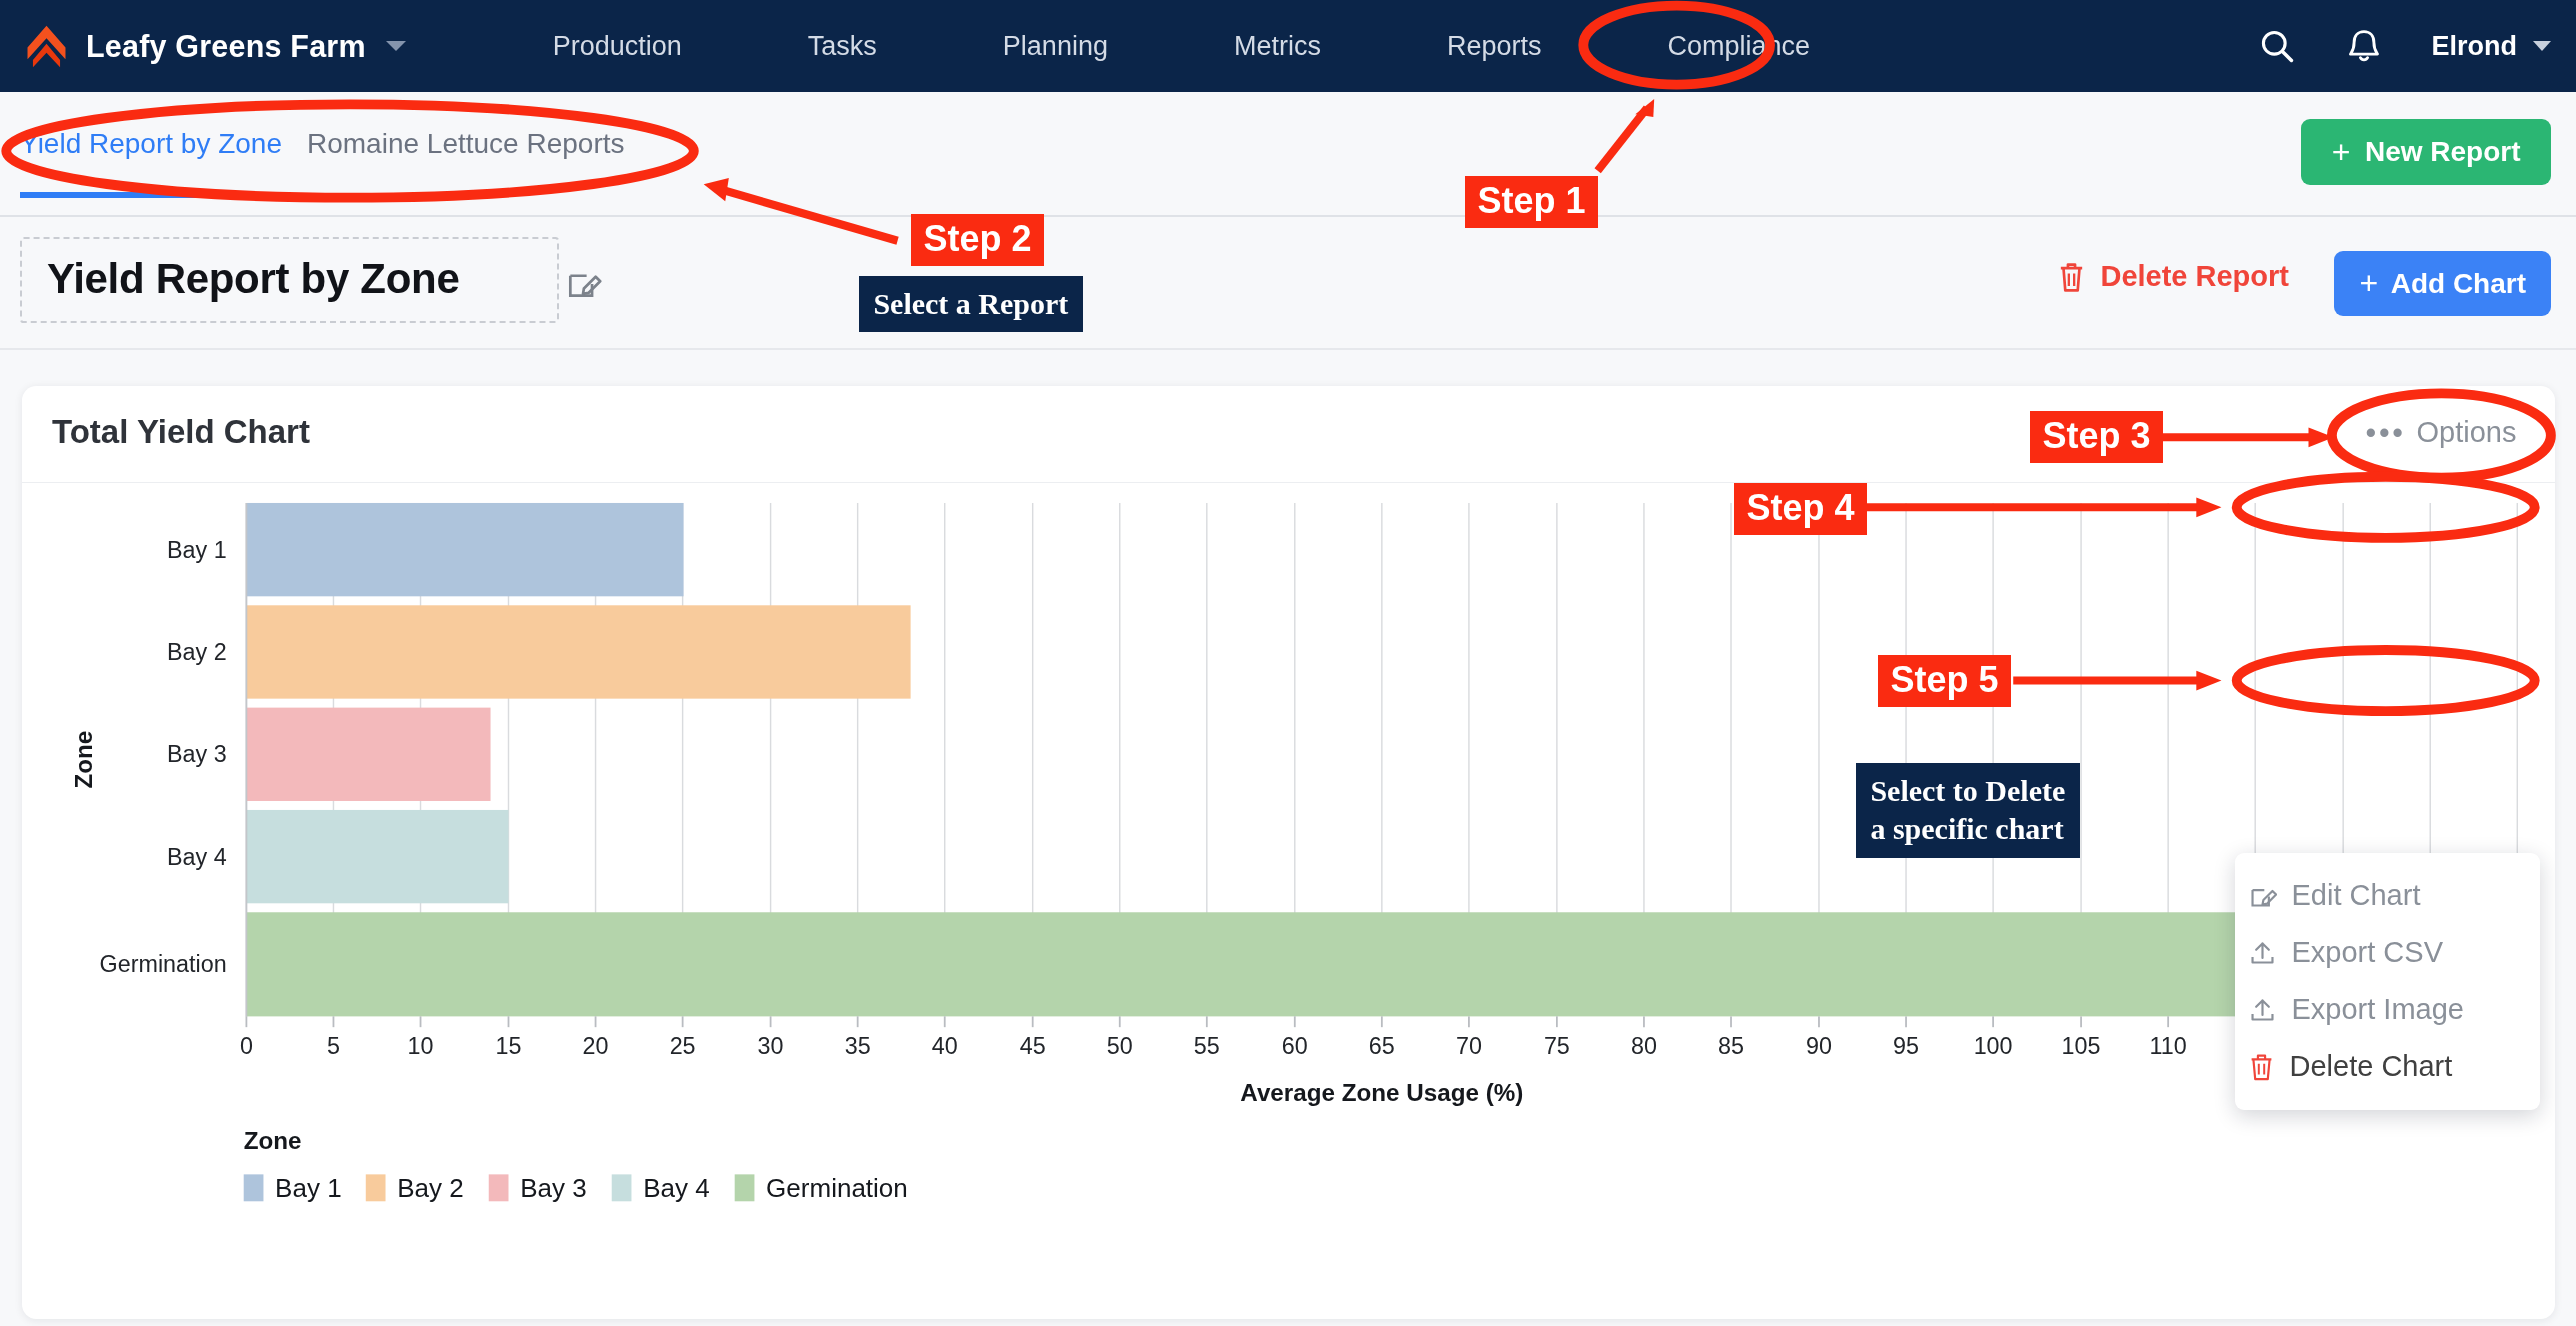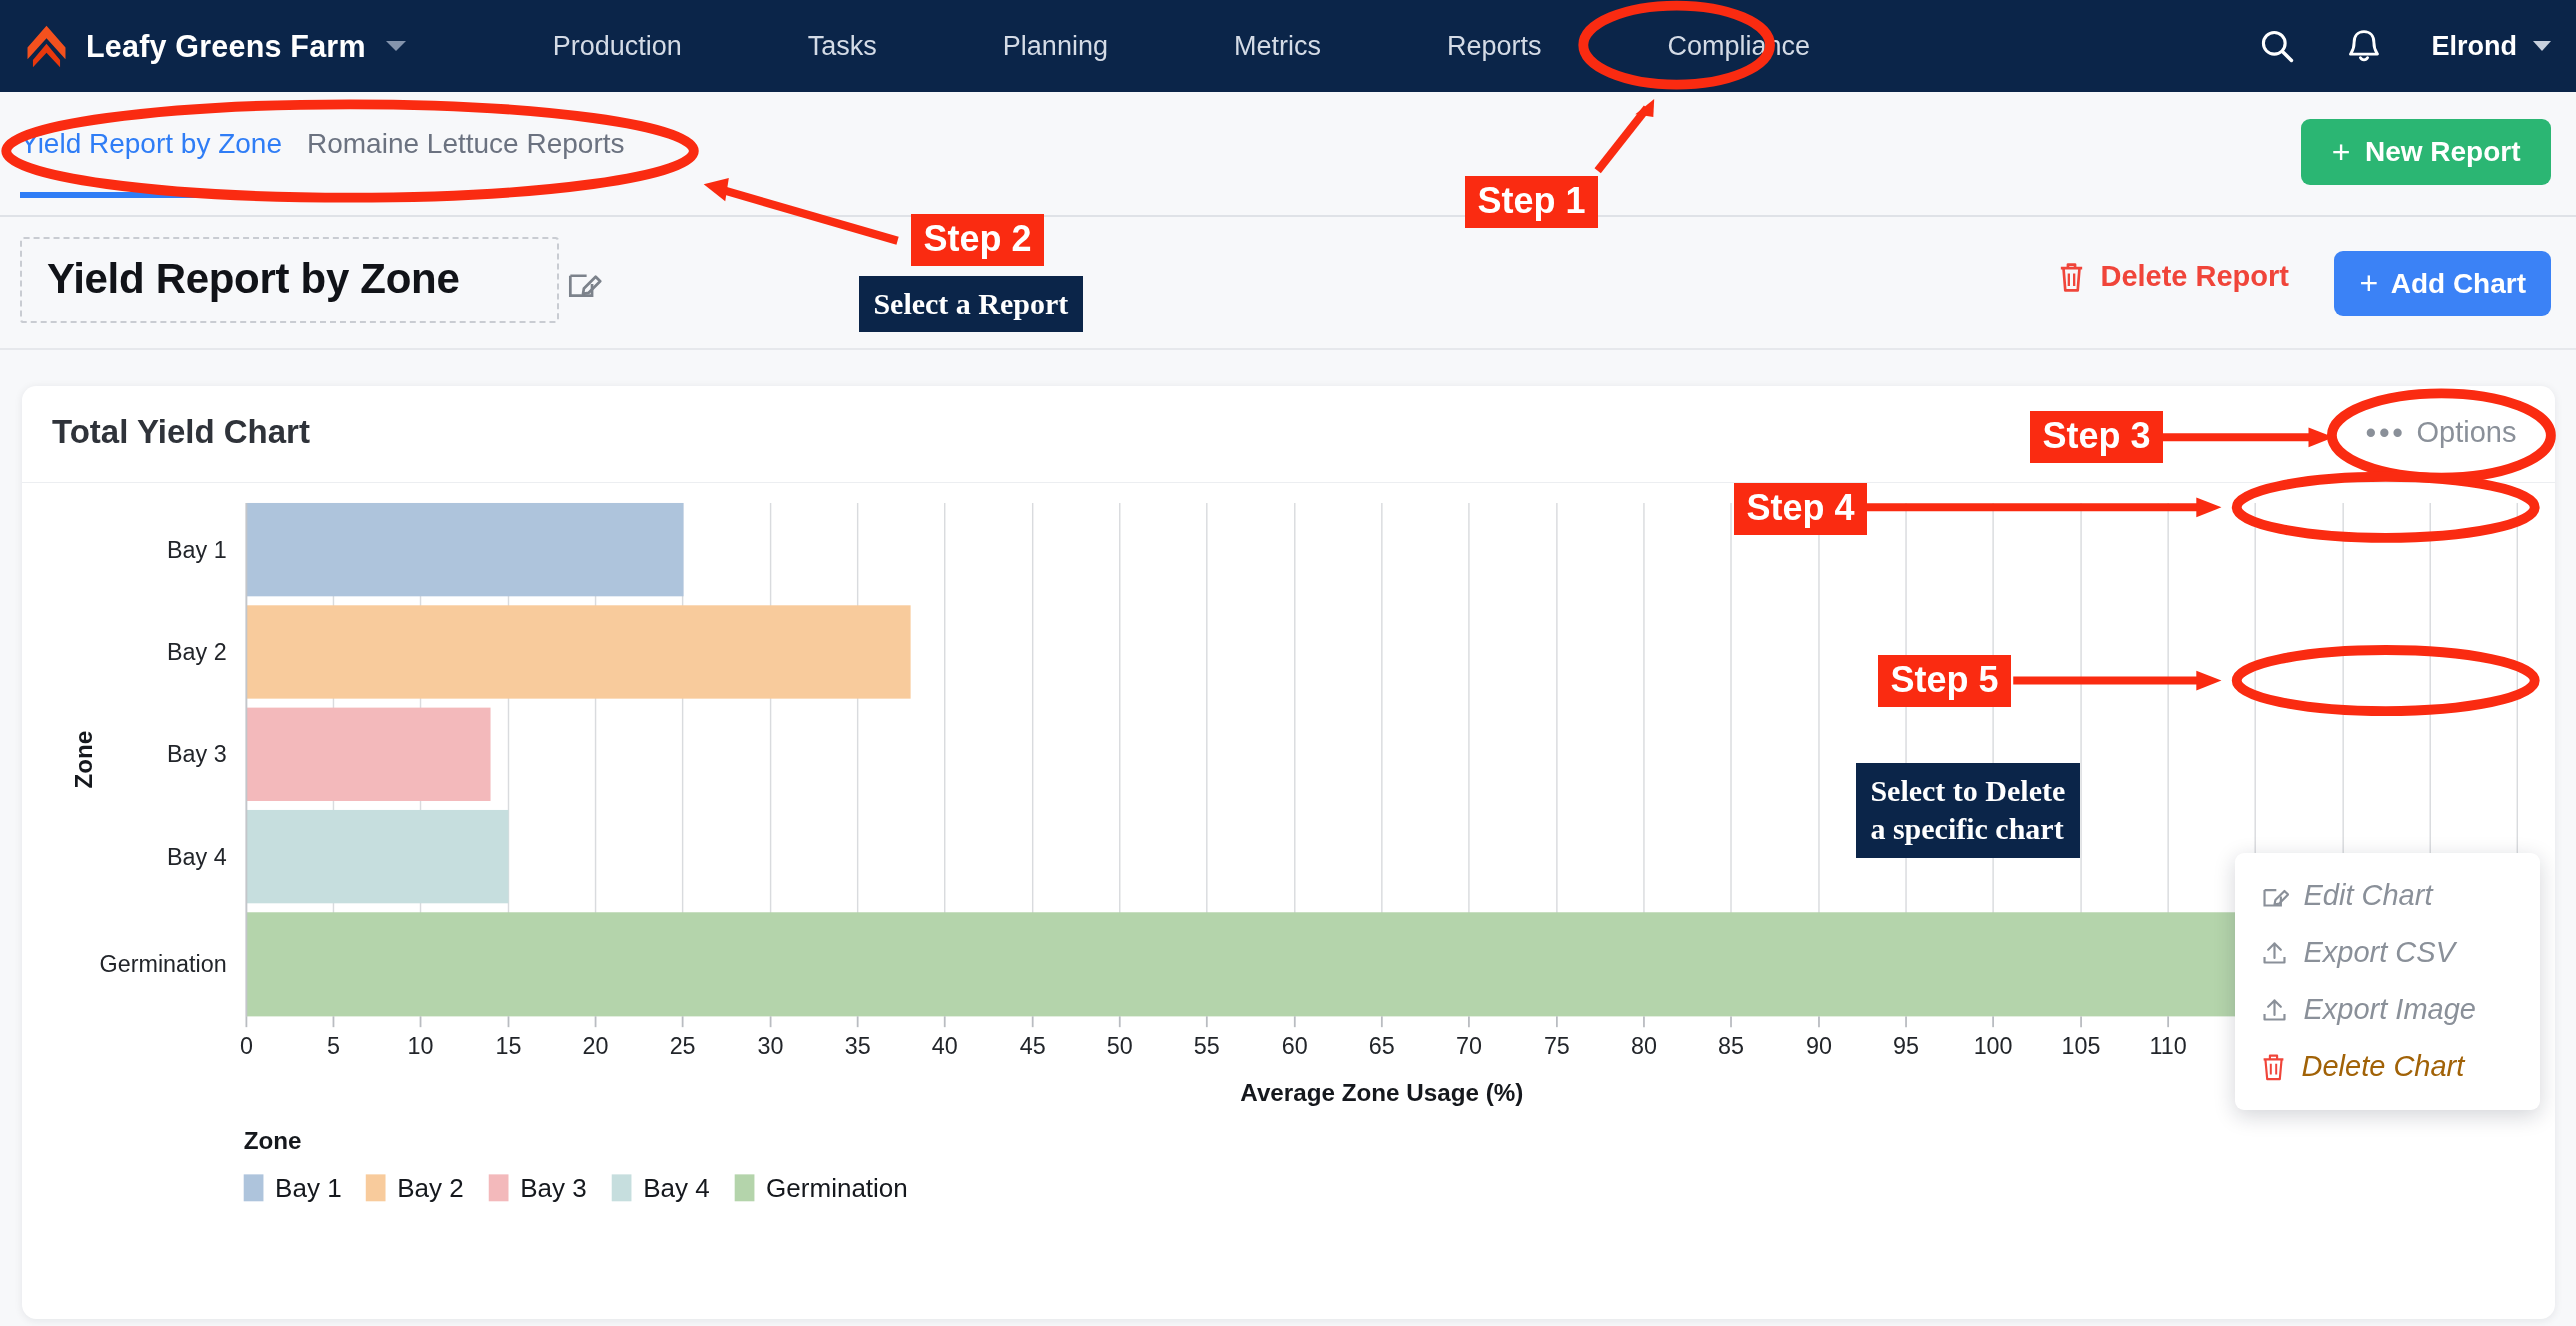--- a/index.html
+++ b/index.html
@@ -122,25 +122,24 @@
 
   
   .dropdown {
     position: absolute; right: 14.4px; top: 467px; width: 305px;
     background: #ffffff; border-radius: 9px;
     box-shadow: 0 5.4px 21.5px rgba(15,23,42,.18);
     padding: 14.4px 0; z-index: 40;
   }
   .menu-item {
     display: flex; align-items: center; height: 57px;
-    padding: 0 25px; font-size: 29px; color: #8a9099; cursor: pointer;
+    padding: 0 13px; font-size: 29px; color: #8a9099; cursor: pointer;
     white-space: nowrap;
-    font-style: italic;
-  }
-  .menu-item.danger { color: #a16207; }
+  }
+  .menu-item.danger { color: #404040; }
   .menu-item .mi-icon { margin-right: 14.4px; display: flex; align-items: center; }
 
   
   .plot { position: absolute; left: 0; top: 99px; width: 2533px; height: 833px; }
   .plot svg { display: block; }
 
   
   .anno { position: absolute; z-index: 60; pointer-events: none; }
   .step-chip {
     background: #fa2b11; color: #ffffff; font-weight: 700;

